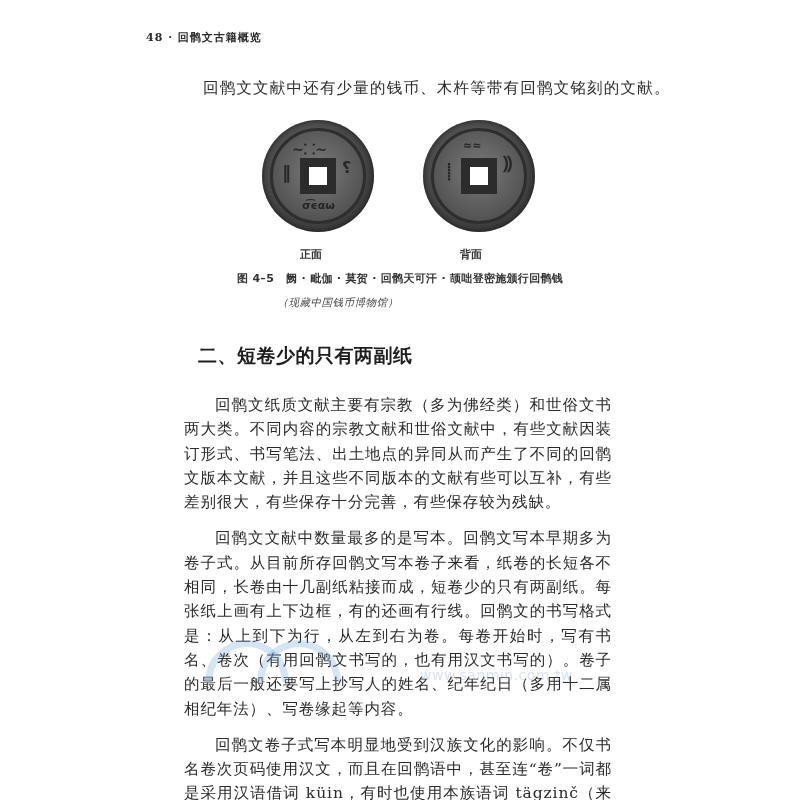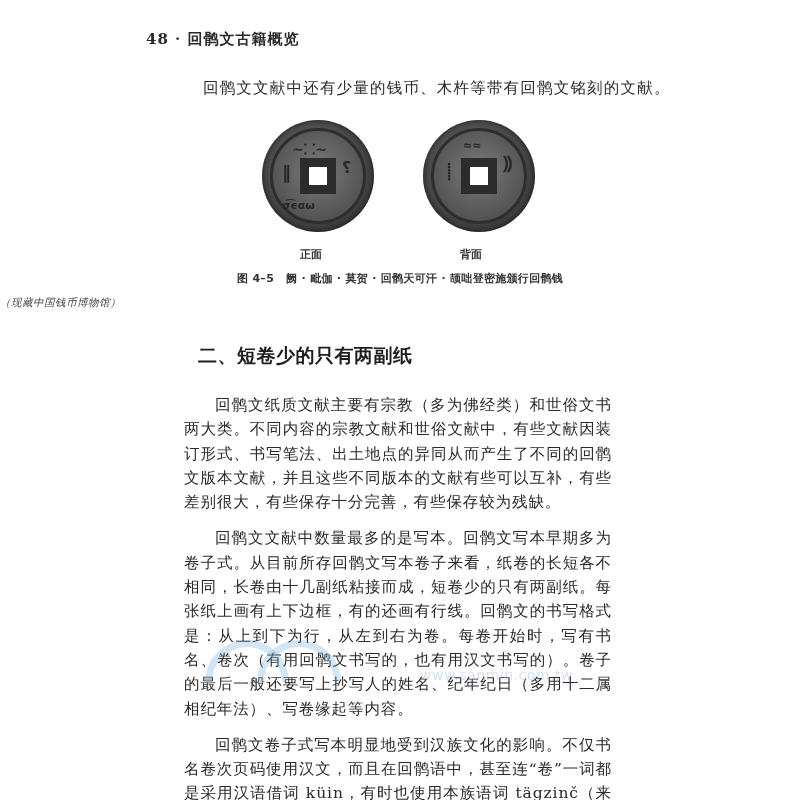--- a/index.html
+++ b/index.html
@@ -12,21 +12,21 @@
       height: 800px;
       position: relative;
       overflow: hidden;
       font-family: "DejaVu Serif", "Liberation Serif", serif;
       color: #222222;
     }
     .running-head {
       position: absolute;
       left: 146px;
       top: 30px;
-      font-size: 15px;
+      font-size: 11px;
       font-weight: bold;
       color: #2a2a2a;
       letter-spacing: 1px;
     }
     .intro {
       position: absolute;
       left: 203px;
       top: 66px;
       font-size: 15.5px;
       color: #2c2c2c;
@@ -102,20 +102,21 @@
       letter-spacing: 0.3px;
     }
     .fig-caption .num {
       margin-right: 12px;
     }
     .fig-source {
       position: absolute;
       left: 0;
       width: 676px;
       top: 186px;
+      text-align: center;
       font-size: 10.5px;
       font-style: italic;
       color: #444;
       letter-spacing: 0.5px;
     }
     .section-heading {
       position: absolute;
       left: 198px;
       top: 343px;
       font-family: "DejaVu Sans", sans-serif;
@@ -182,21 +183,21 @@
 <div class="intro">回鹘文文献中还有少量的钱币、木杵等带有回鹘文铭刻的文献。</div>
 
 <div class="figure">
   <div class="coin coin-front">
     <div class="rim"></div>
     <div class="hole-frame"></div>
     <div class="hole"></div>
     <span class="glyph" style="left:30px;top:22px;">~⸬~</span>
     <span class="glyph" style="left:20px;top:44px;font-size:18px;">‖</span>
     <span class="glyph" style="left:80px;top:40px;font-size:16px;">⸮</span>
-    <span class="glyph" style="left:20px;top:80px;font-size:11px;">σ͡ϵαω</span>
+    <span class="glyph" style="left:40px;top:80px;font-size:11px;">σ͡ϵαω</span>
   </div>
   <div class="coin coin-back">
     <div class="rim"></div>
     <div class="hole-frame"></div>
     <div class="hole"></div>
     <span class="glyph" style="left:40px;top:20px;font-size:11px;">≈≈</span>
     <span class="glyph" style="left:24px;top:44px;font-size:16px;">⸽</span>
     <span class="glyph" style="left:80px;top:34px;font-size:18px;">⸩</span>
   </div>
   <div class="fig-label" style="left:300px;">正面</div>

